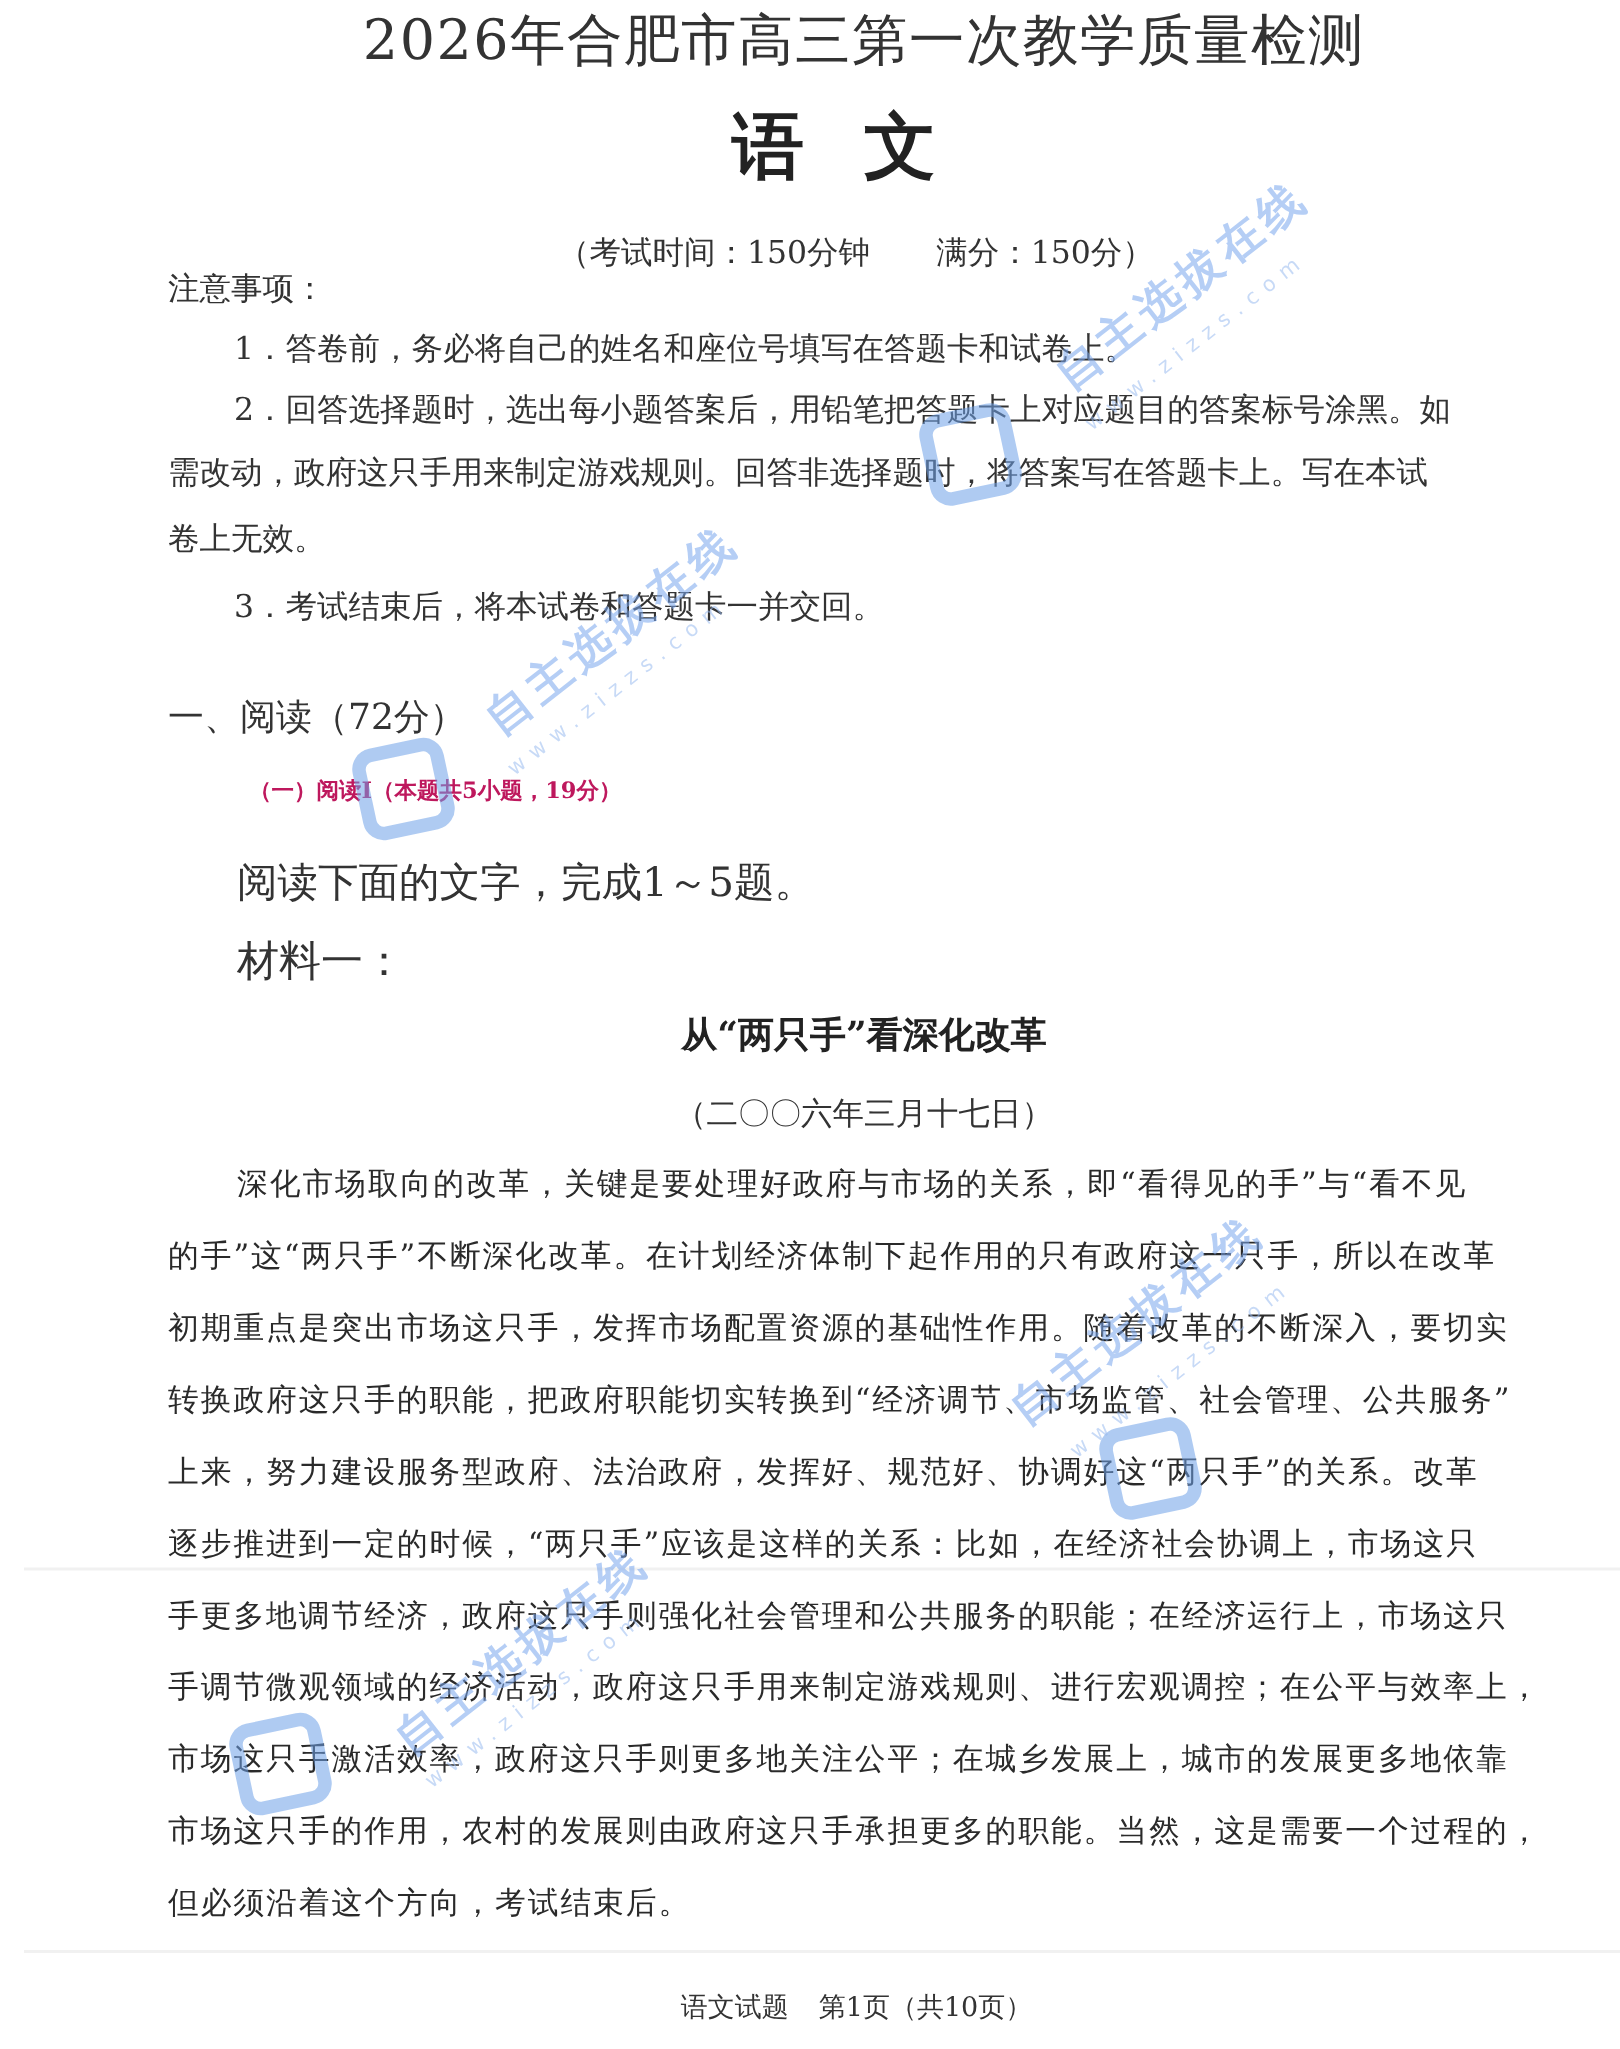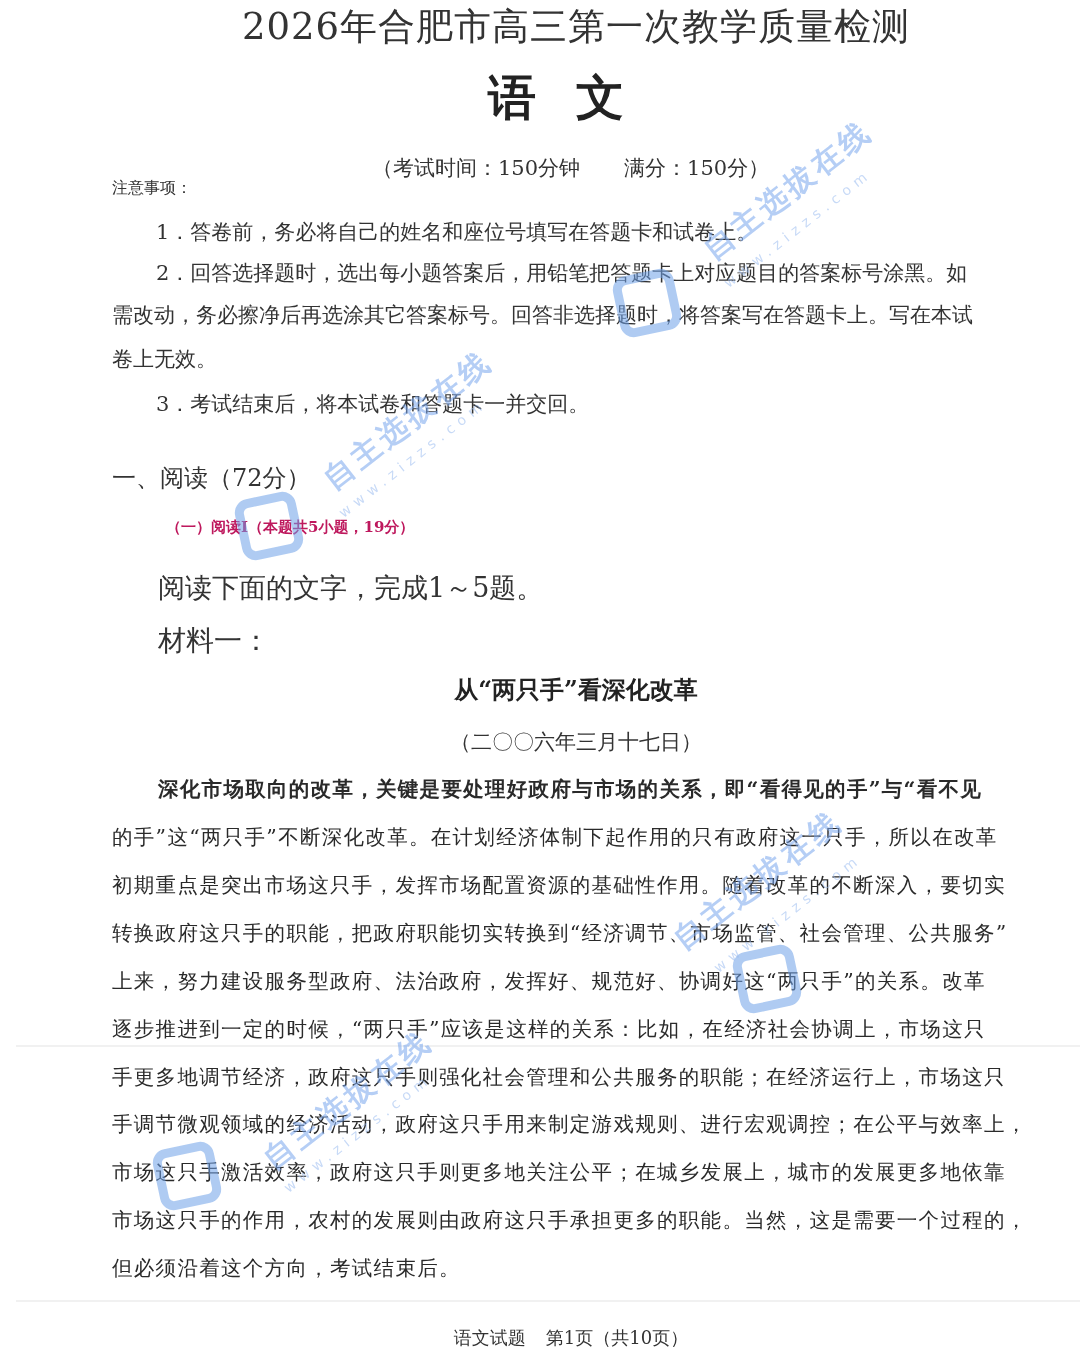--- a/index.html
+++ b/index.html
@@ -8,21 +8,21 @@
     background: #ffffff; position: relative;
     font-family: "DejaVu Serif", "Liberation Serif", serif;
     color: #2a2a2a;
   }
   .page { position: absolute; left: 16px; top: 0; width: 1080px; height: 1088px; }
   .abs { position: absolute; white-space: nowrap; }
   .exam-title { left: 0; width: 1120px; top: 2px; text-align: center; font-size: 37px; letter-spacing: 1px; color: #333; }
   .subject { left: 0; width: 1120px; top: 66px; text-align: center; font-size: 48px; letter-spacing: 40px; color: #222; font-weight: bold; }
   .exam-info { left: 356px; top: 138px; font-size: 21px; color: #333; margin-top: 16px; }
   .exam-info .gap { display: inline-block; width: 44px; }
-  .notes-heading { left: 96px; top: 178px; font-size: 16px; color: #333; }
+  .notes-heading { left: 96px; top: 178px; font-size: 21px; color: #333; }
   .line { font-size: 21px; color: #333; }
   .section-heading { left: 96px; top: 462px; font-size: 24px; color: #333; }
   .sub-heading { left: 150px; top: 518px; font-size: 15px; color: #be185d; font-weight: bold; }
   .instruction { left: 142px; top: 570px; font-size: 27px; color: #333; }
   .material { left: 142px; top: 622px; font-size: 28px; color: #333; }
   .article-title { left: 0; width: 1120px; top: 674px; text-align: center; font-size: 24px; font-weight: bold; color: #222; }
   .article-date { left: 0; width: 1120px; top: 728px; text-align: center; font-size: 21px; color: #333; }
   .body-line { font-size: 20.5px; color: #2a2a2a; letter-spacing: 1.3px; }
   .footer { left: 0; width: 1110px; top: 1326px; text-align: center; font-size: 18px; color: #333; }
   .footer .gap { display: inline-block; width: 20px; }
@@ -45,33 +45,33 @@
 
   <div class="abs exam-title">2026年合肥市高三第一次教学质量检测</div>
   <div class="abs subject">语文</div>
   <div class="abs exam-info">
     <span>（考试时间：150分钟</span><span class="gap"></span><span>满分：150分）</span>
   </div>
 
   <div class="abs notes-heading">注意事项：</div>
   <div class="abs line" style="left:140px; top:218px;">1．答卷前，务必将自己的姓名和座位号填写在答题卡和试卷上。</div>
   <div class="abs line" style="left:140px; top:259px;">2．回答选择题时，选出每小题答案后，用铅笔把答题卡上对应题目的答案标号涂黑。如</div>
-  <div class="abs line" style="left:96px; top:301px;">需改动，务必擦净后再选涂其它答案标号。回答非选择题时，将答案写在答题卡上。写在本试</div>
+  <div class="abs line" style="left:96px; top:301px;">需改动，政府这只手用来制定游戏规则。回答非选择题时，将答案写在答题卡上。写在本试</div>
   <div class="abs line" style="left:96px; top:345px;">卷上无效。</div>
   <div class="abs line" style="left:140px; top:390px;">3．考试结束后，将本试卷和答题卡一并交回。</div>
 
   <div class="abs section-heading">一、阅读（72分）</div>
   <div class="abs sub-heading">（一）阅读Ⅰ（本题共5小题，19分）</div>
   <div class="abs instruction">阅读下面的文字，完成1～5题。</div>
   <div class="abs material">材料一：</div>
 
   <div class="abs article-title">从“两只手”看深化改革</div>
   <div class="abs article-date">（二〇〇六年三月十七日）</div>
 
-  <div class="abs body-line" style="left:142px; top:775px;font-weight:bold;">深化市场取向的改革，关键是要处理好政府与市场的关系，即“看得见的手”与“看不见</div>
+  <div class="abs body-line" style="left:142px; top:775px;">深化市场取向的改革，关键是要处理好政府与市场的关系，即“看得见的手”与“看不见</div>
   <div class="abs body-line" style="left:96px; top:823px;">的手”这“两只手”不断深化改革。在计划经济体制下起作用的只有政府这一只手，所以在改革</div>
   <div class="abs body-line" style="left:96px; top:871px;">初期重点是突出市场这只手，发挥市场配置资源的基础性作用。随着改革的不断深入，要切实</div>
   <div class="abs body-line" style="left:96px; top:919px;">转换政府这只手的职能，把政府职能切实转换到“经济调节、市场监管、社会管理、公共服务”</div>
   <div class="abs body-line" style="left:96px; top:967px;">上来，努力建设服务型政府、法治政府，发挥好、规范好、协调好这“两只手”的关系。改革</div>
   <div class="abs body-line" style="left:96px; top:1015px;">逐步推进到一定的时候，“两只手”应该是这样的关系：比如，在经济社会协调上，市场这只</div>
   <div class="abs body-line" style="left:96px; top:1063px;">手更多地调节经济，政府这只手则强化社会管理和公共服务的职能；在经济运行上，市场这只</div>
   <div class="abs body-line" style="left:96px; top:1110px;">手调节微观领域的经济活动，政府这只手用来制定游戏规则、进行宏观调控；在公平与效率上，</div>
   <div class="abs body-line" style="left:96px; top:1158px;">市场这只手激活效率，政府这只手则更多地关注公平；在城乡发展上，城市的发展更多地依靠</div>
   <div class="abs body-line" style="left:96px; top:1206px;">市场这只手的作用，农村的发展则由政府这只手承担更多的职能。当然，这是需要一个过程的，</div>
   <div class="abs body-line" style="left:96px; top:1254px;">但必须沿着这个方向，考试结束后。</div>

